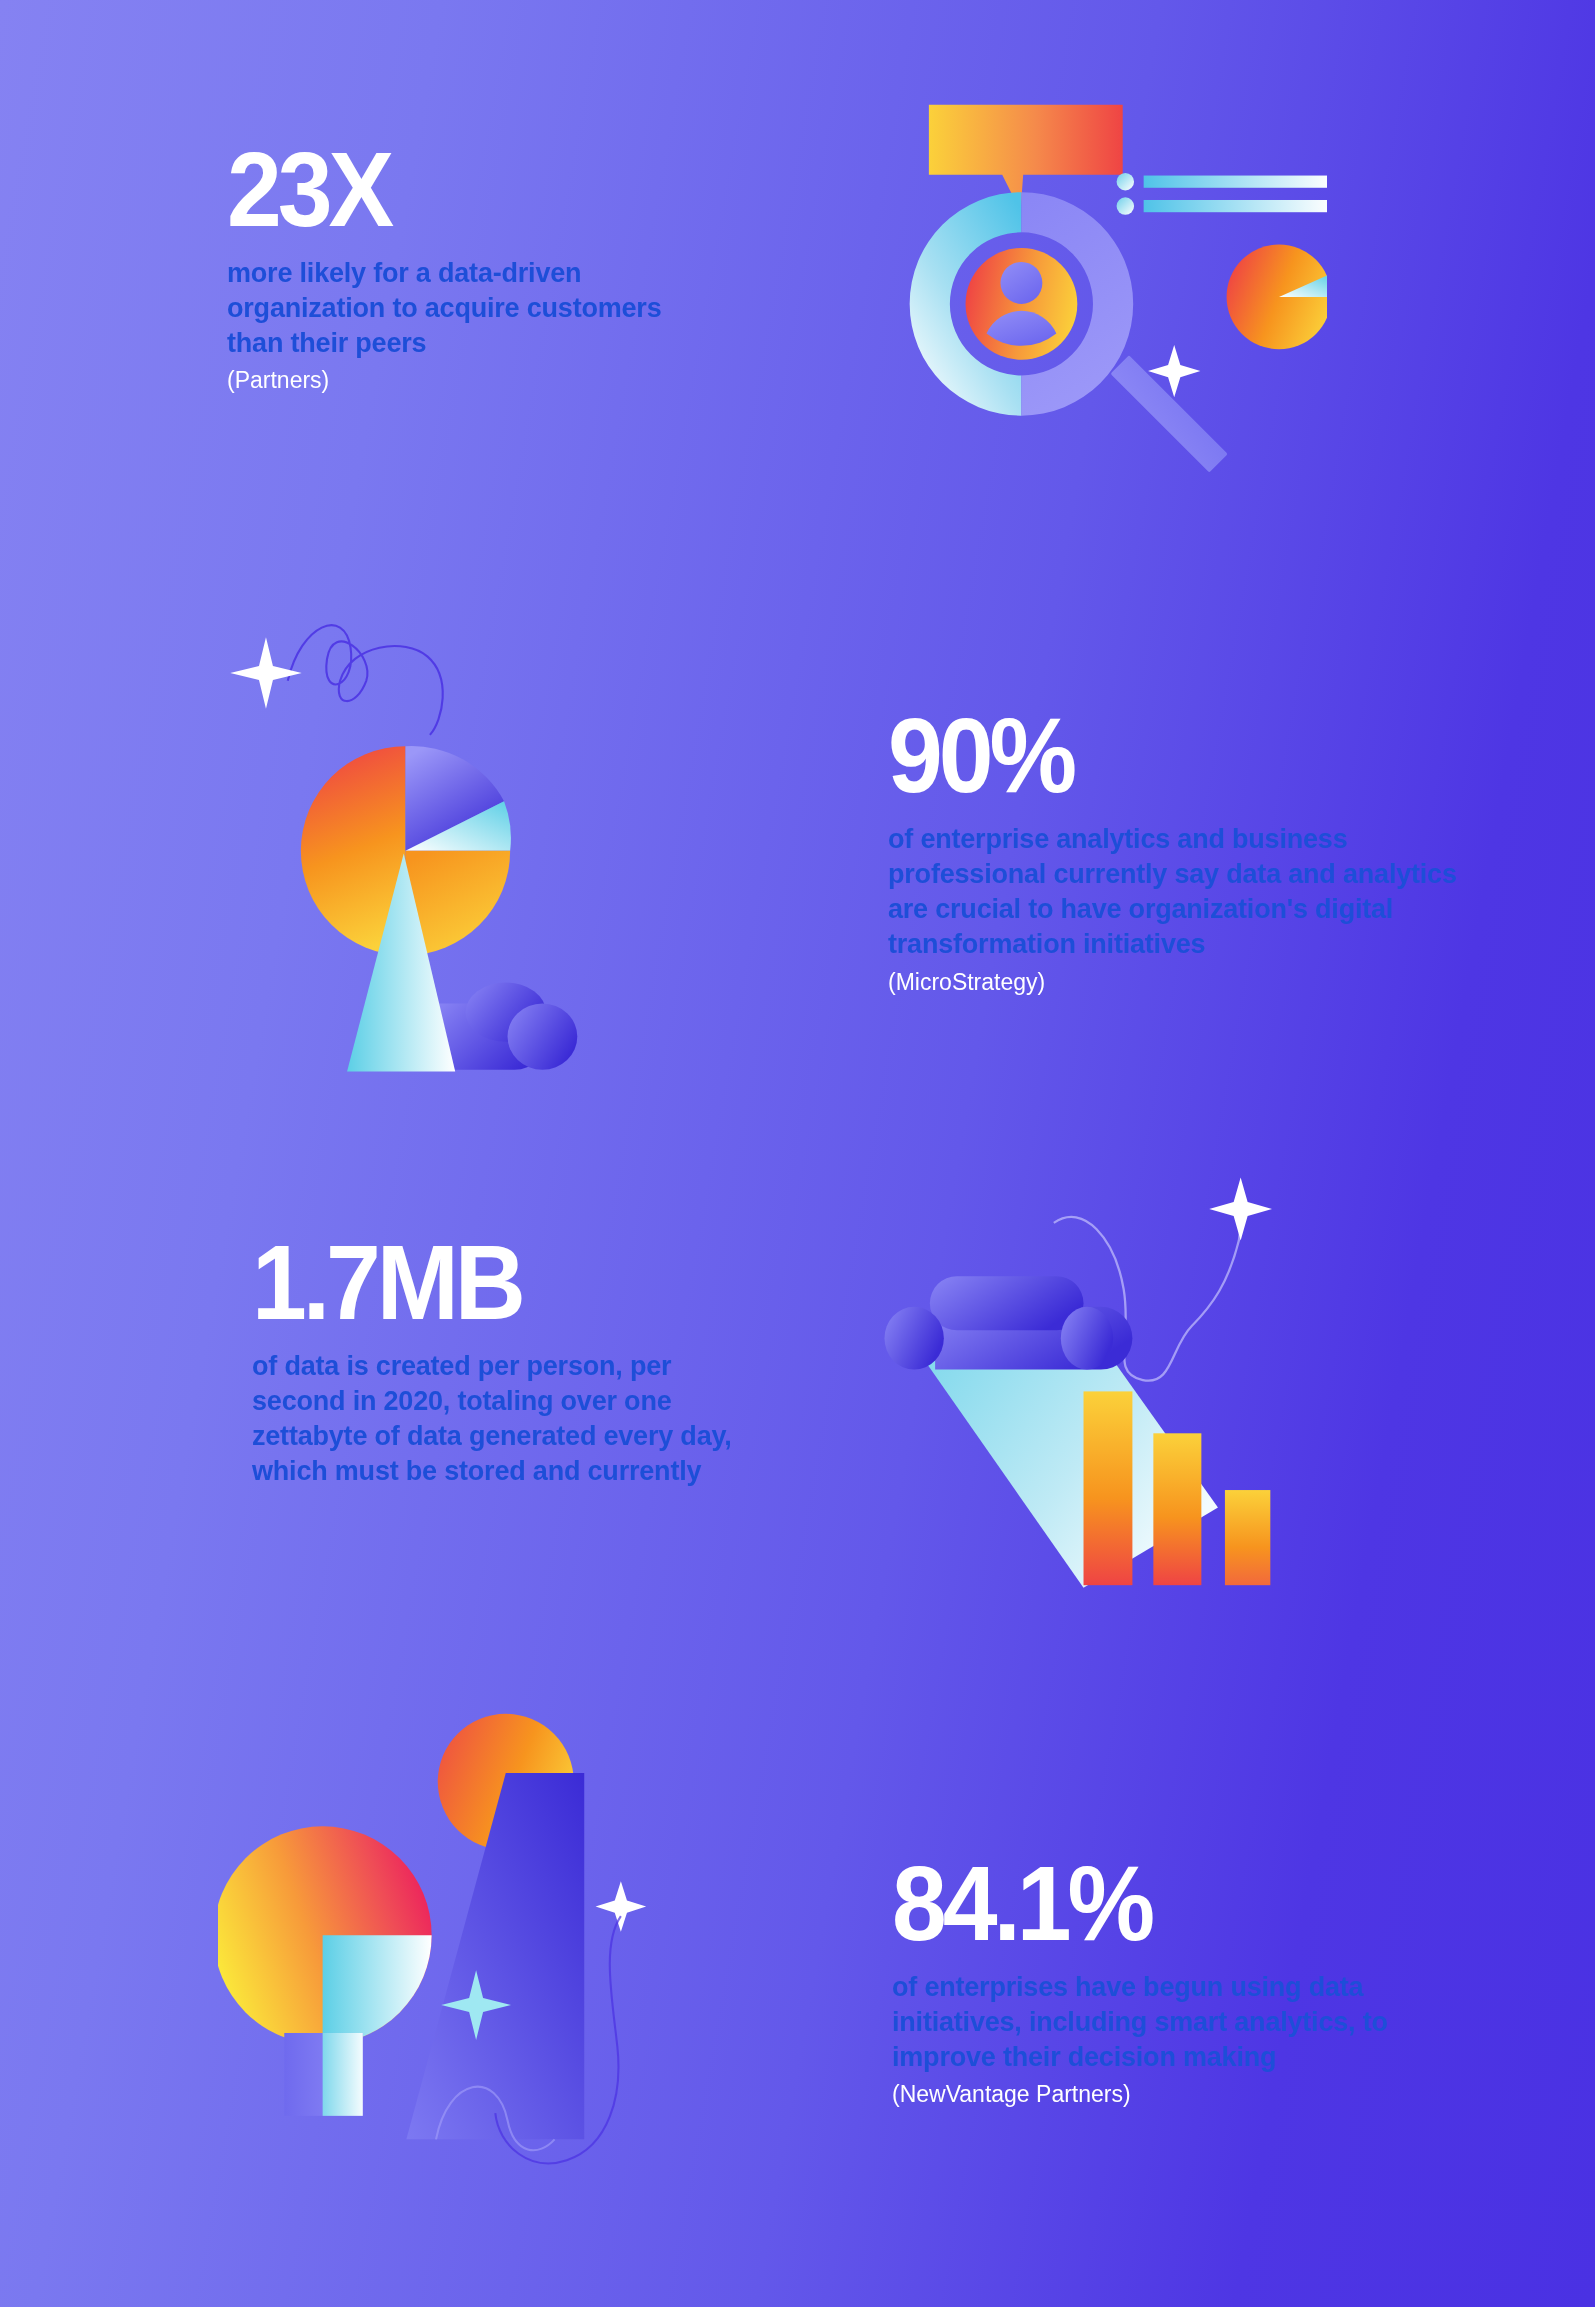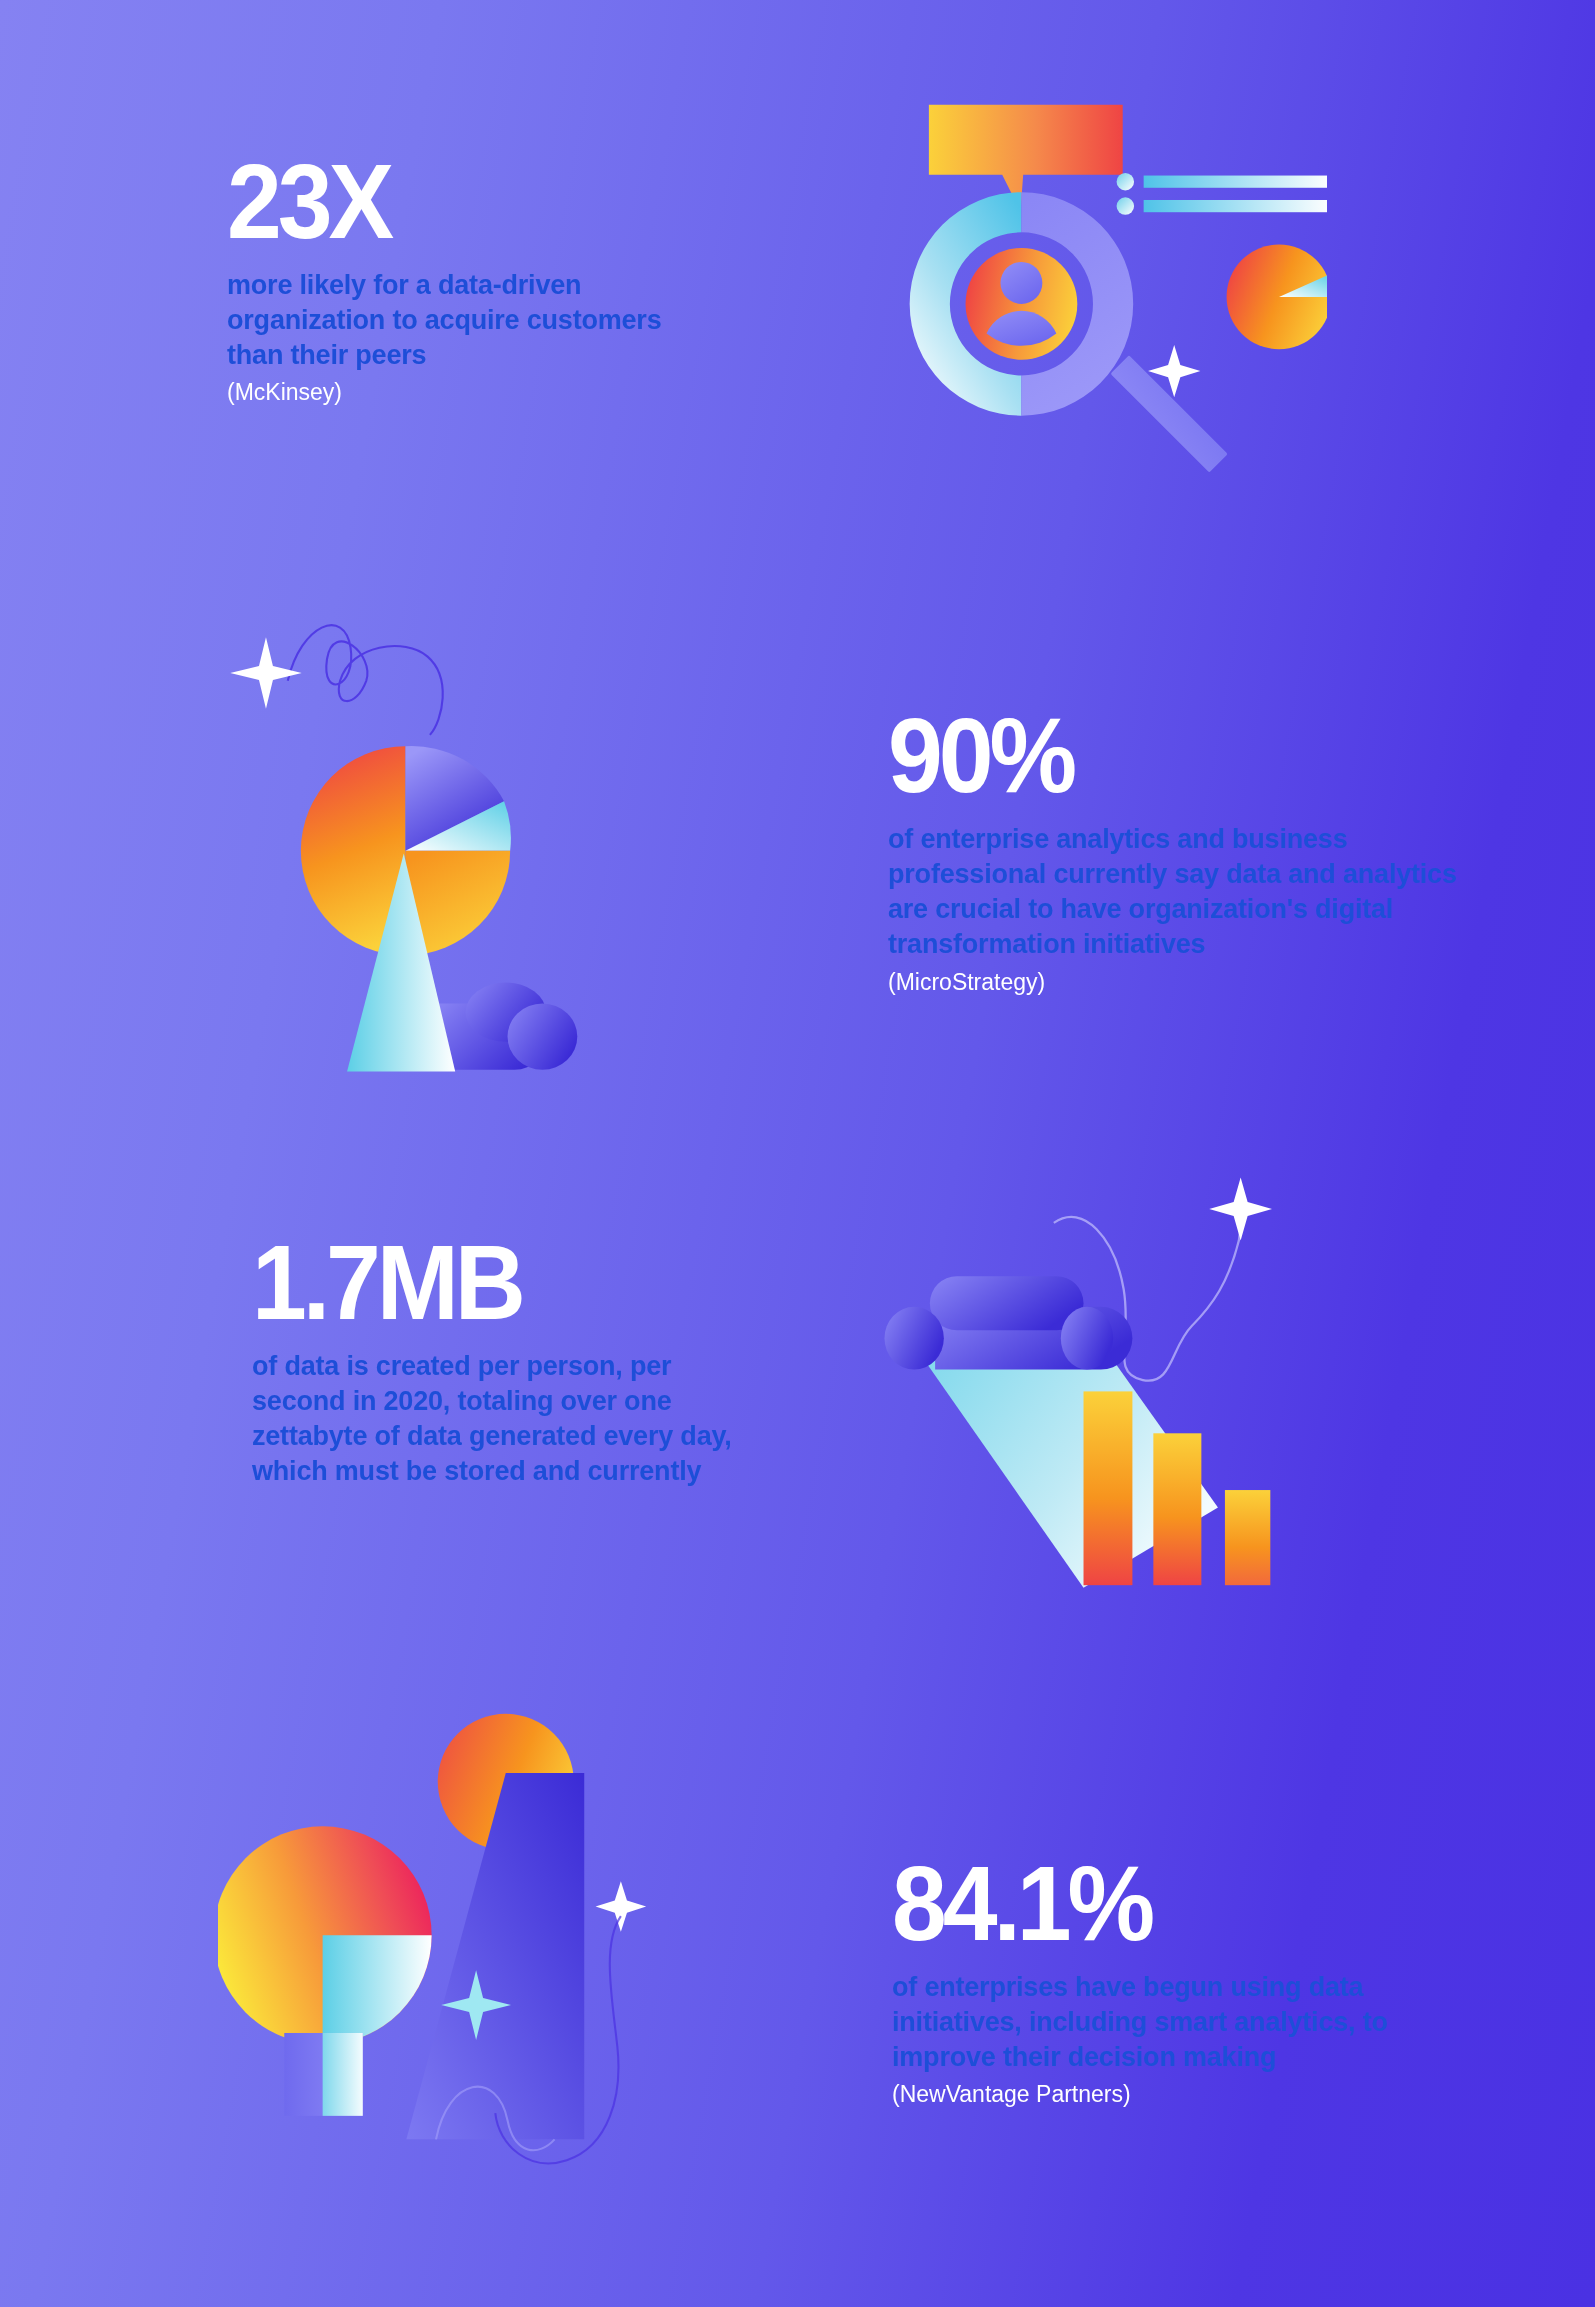--- a/index.html
+++ b/index.html
@@ -39,40 +39,40 @@
   }
   .stat-source{
     font-weight:normal;
     font-size:23px;
     line-height:1.3;
     color:#ffffff;
     margin:5.2px 0 0 0;
     letter-spacing:0px;
   }
 
-  #block-23x{left:227px;top:148px;width:489px;}
+  #block-23x{left:227px;top:136px;width:489px;}
   #block-90{left:888px;top:702px;width:602px;}
   #block-17mb{left:220px;top:1229px;width:497px;margin-left:32px;}
   #block-841{left:892px;top:1815px;width:576px;margin-top:35px;}
 
   
   #ill-search{left:873px;top:96px;width:454px;height:428px;}
   #ill-pie{left:218px;top:576px;width:375px;height:541px;}
   #ill-bars{left:881px;top:1160px;width:419px;height:489px;}
   #ill-bulb{left:218px;top:1710px;width:436px;height:489px;}
 </style>
 </head>
 <body>
 
 <div class="canvas">
 
   <div class="stat-block" id="block-23x">
     <div class="stat-number">23X</div>
     <p class="stat-desc">more likely for a data-driven organization to acquire customers than their peers</p>
-    <p class="stat-source">(McKinsey)</p>
+    <p class="stat-source">(Partners)</p>
   </div>
 
   <div class="abs" id="ill-search">
     <svg width="454" height="428" viewBox="0 0 520 490" xmlns="http://www.w3.org/2000/svg">
       <defs>
         <linearGradient id="gBubble" x1="0" y1="0" x2="1" y2="0">
           <stop offset="0%" stop-color="#fbd13a"></stop>
             <stop offset="55%" stop-color="#f58a4b"></stop>
             <stop offset="100%" stop-color="#ef4444"></stop>
         </linearGradient>

